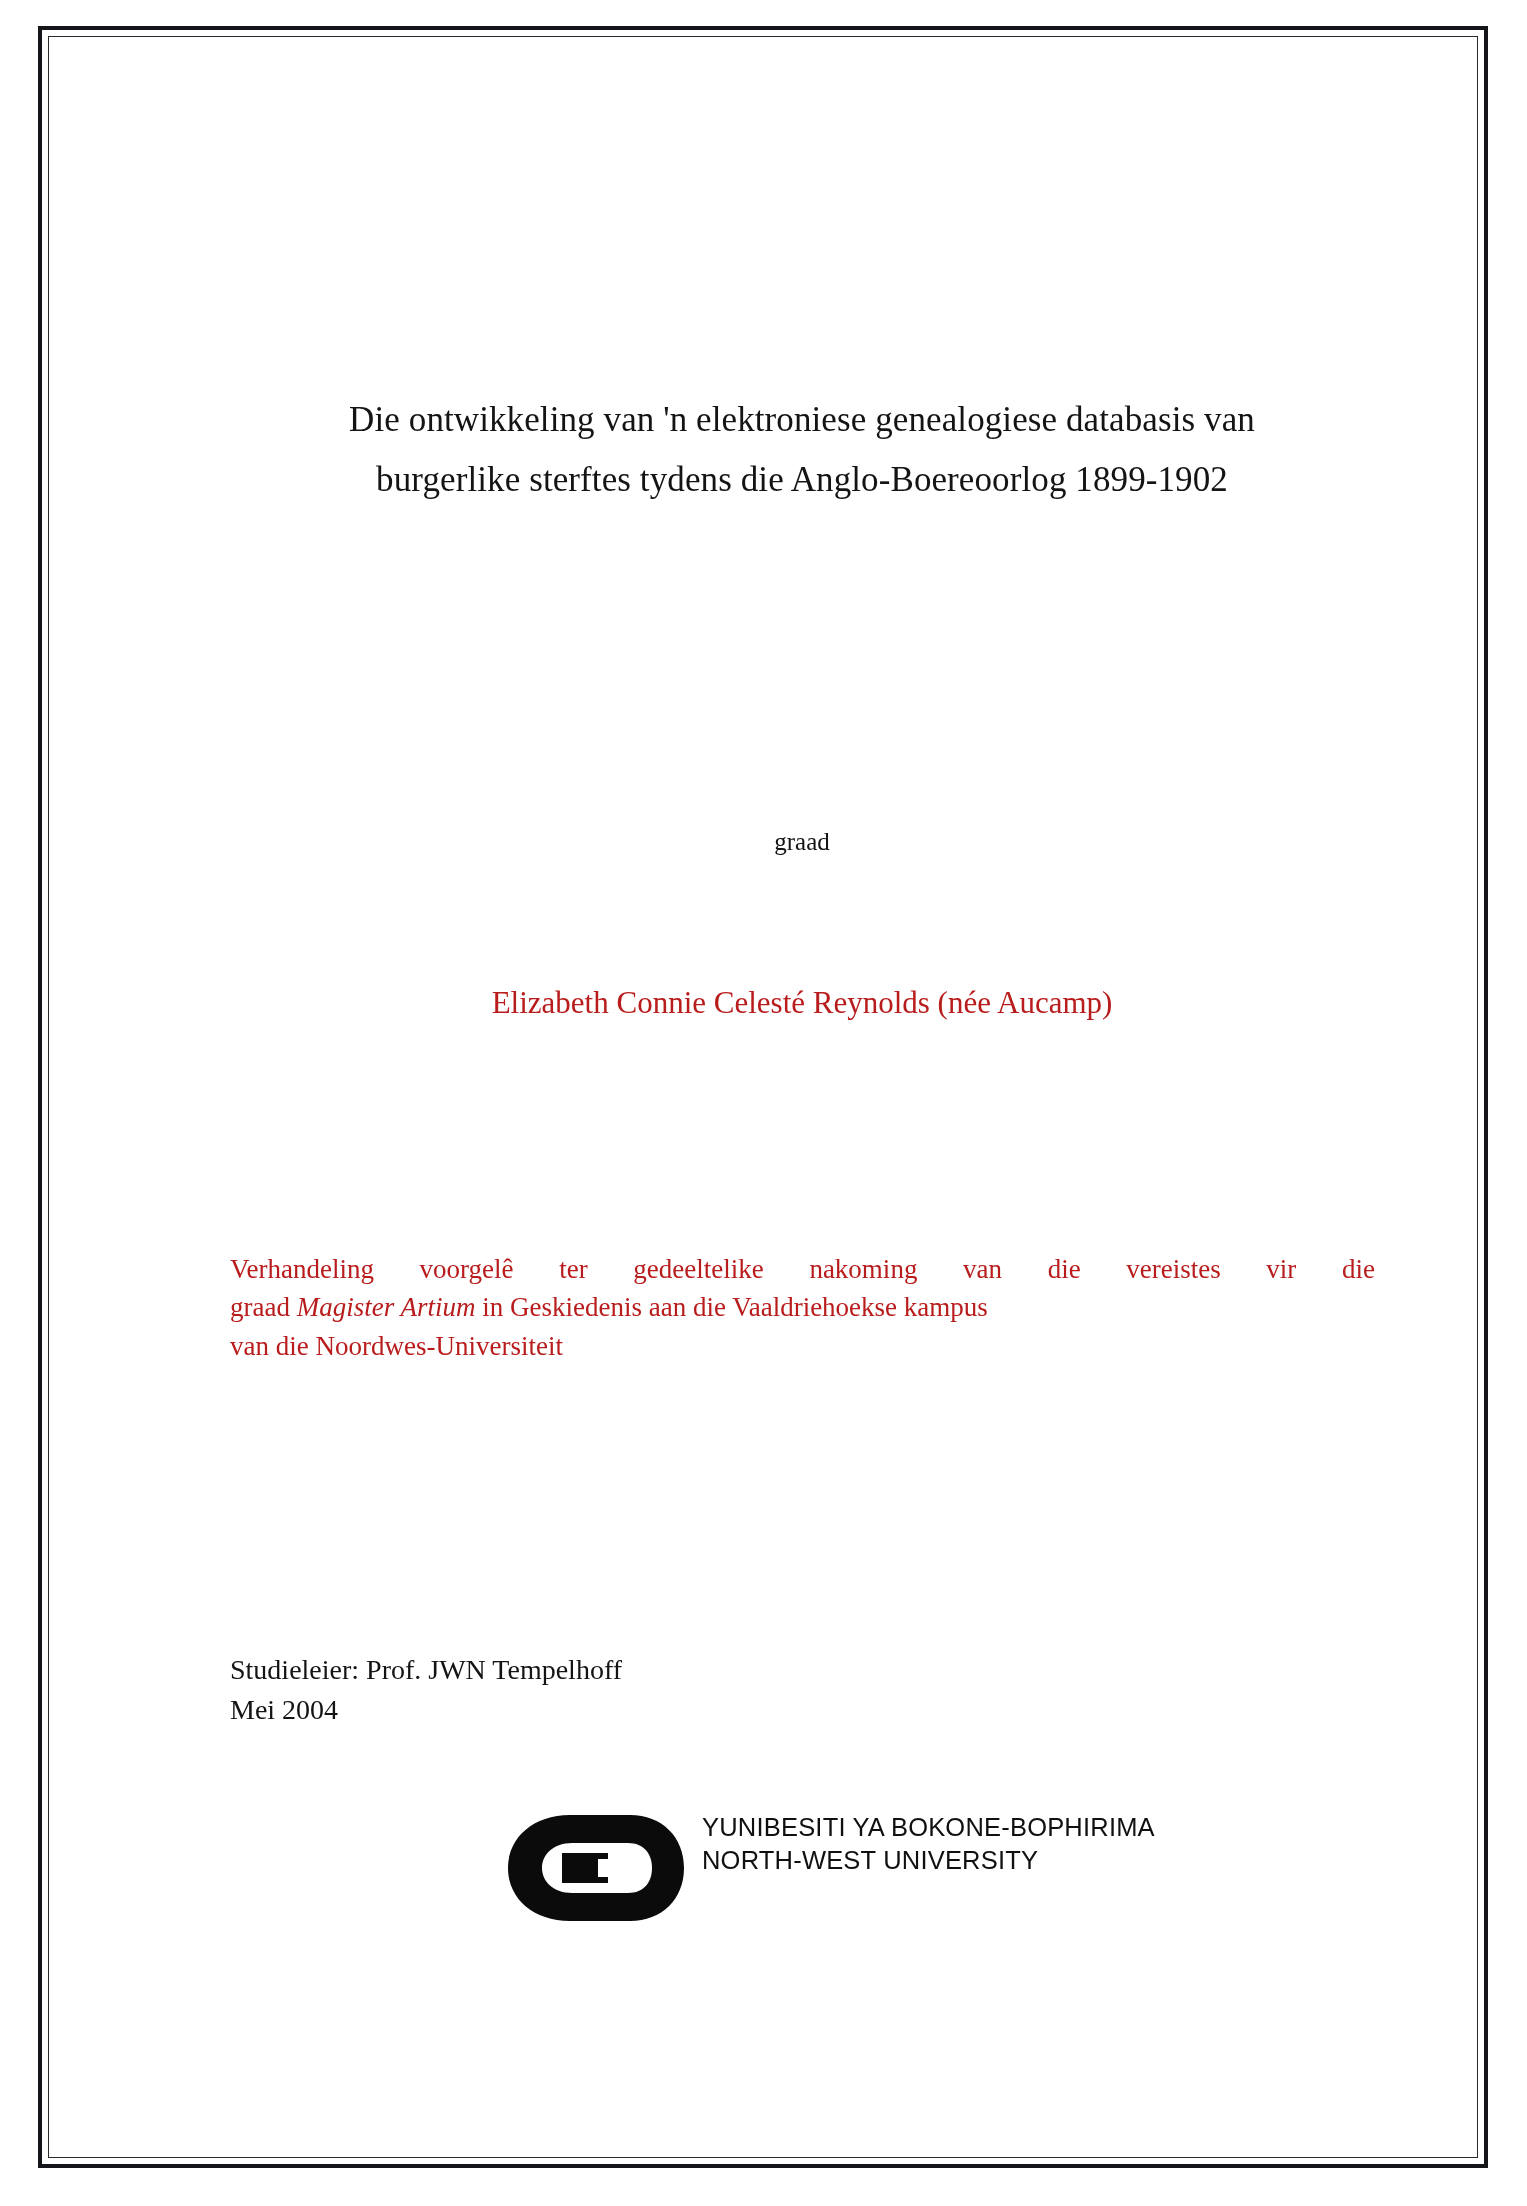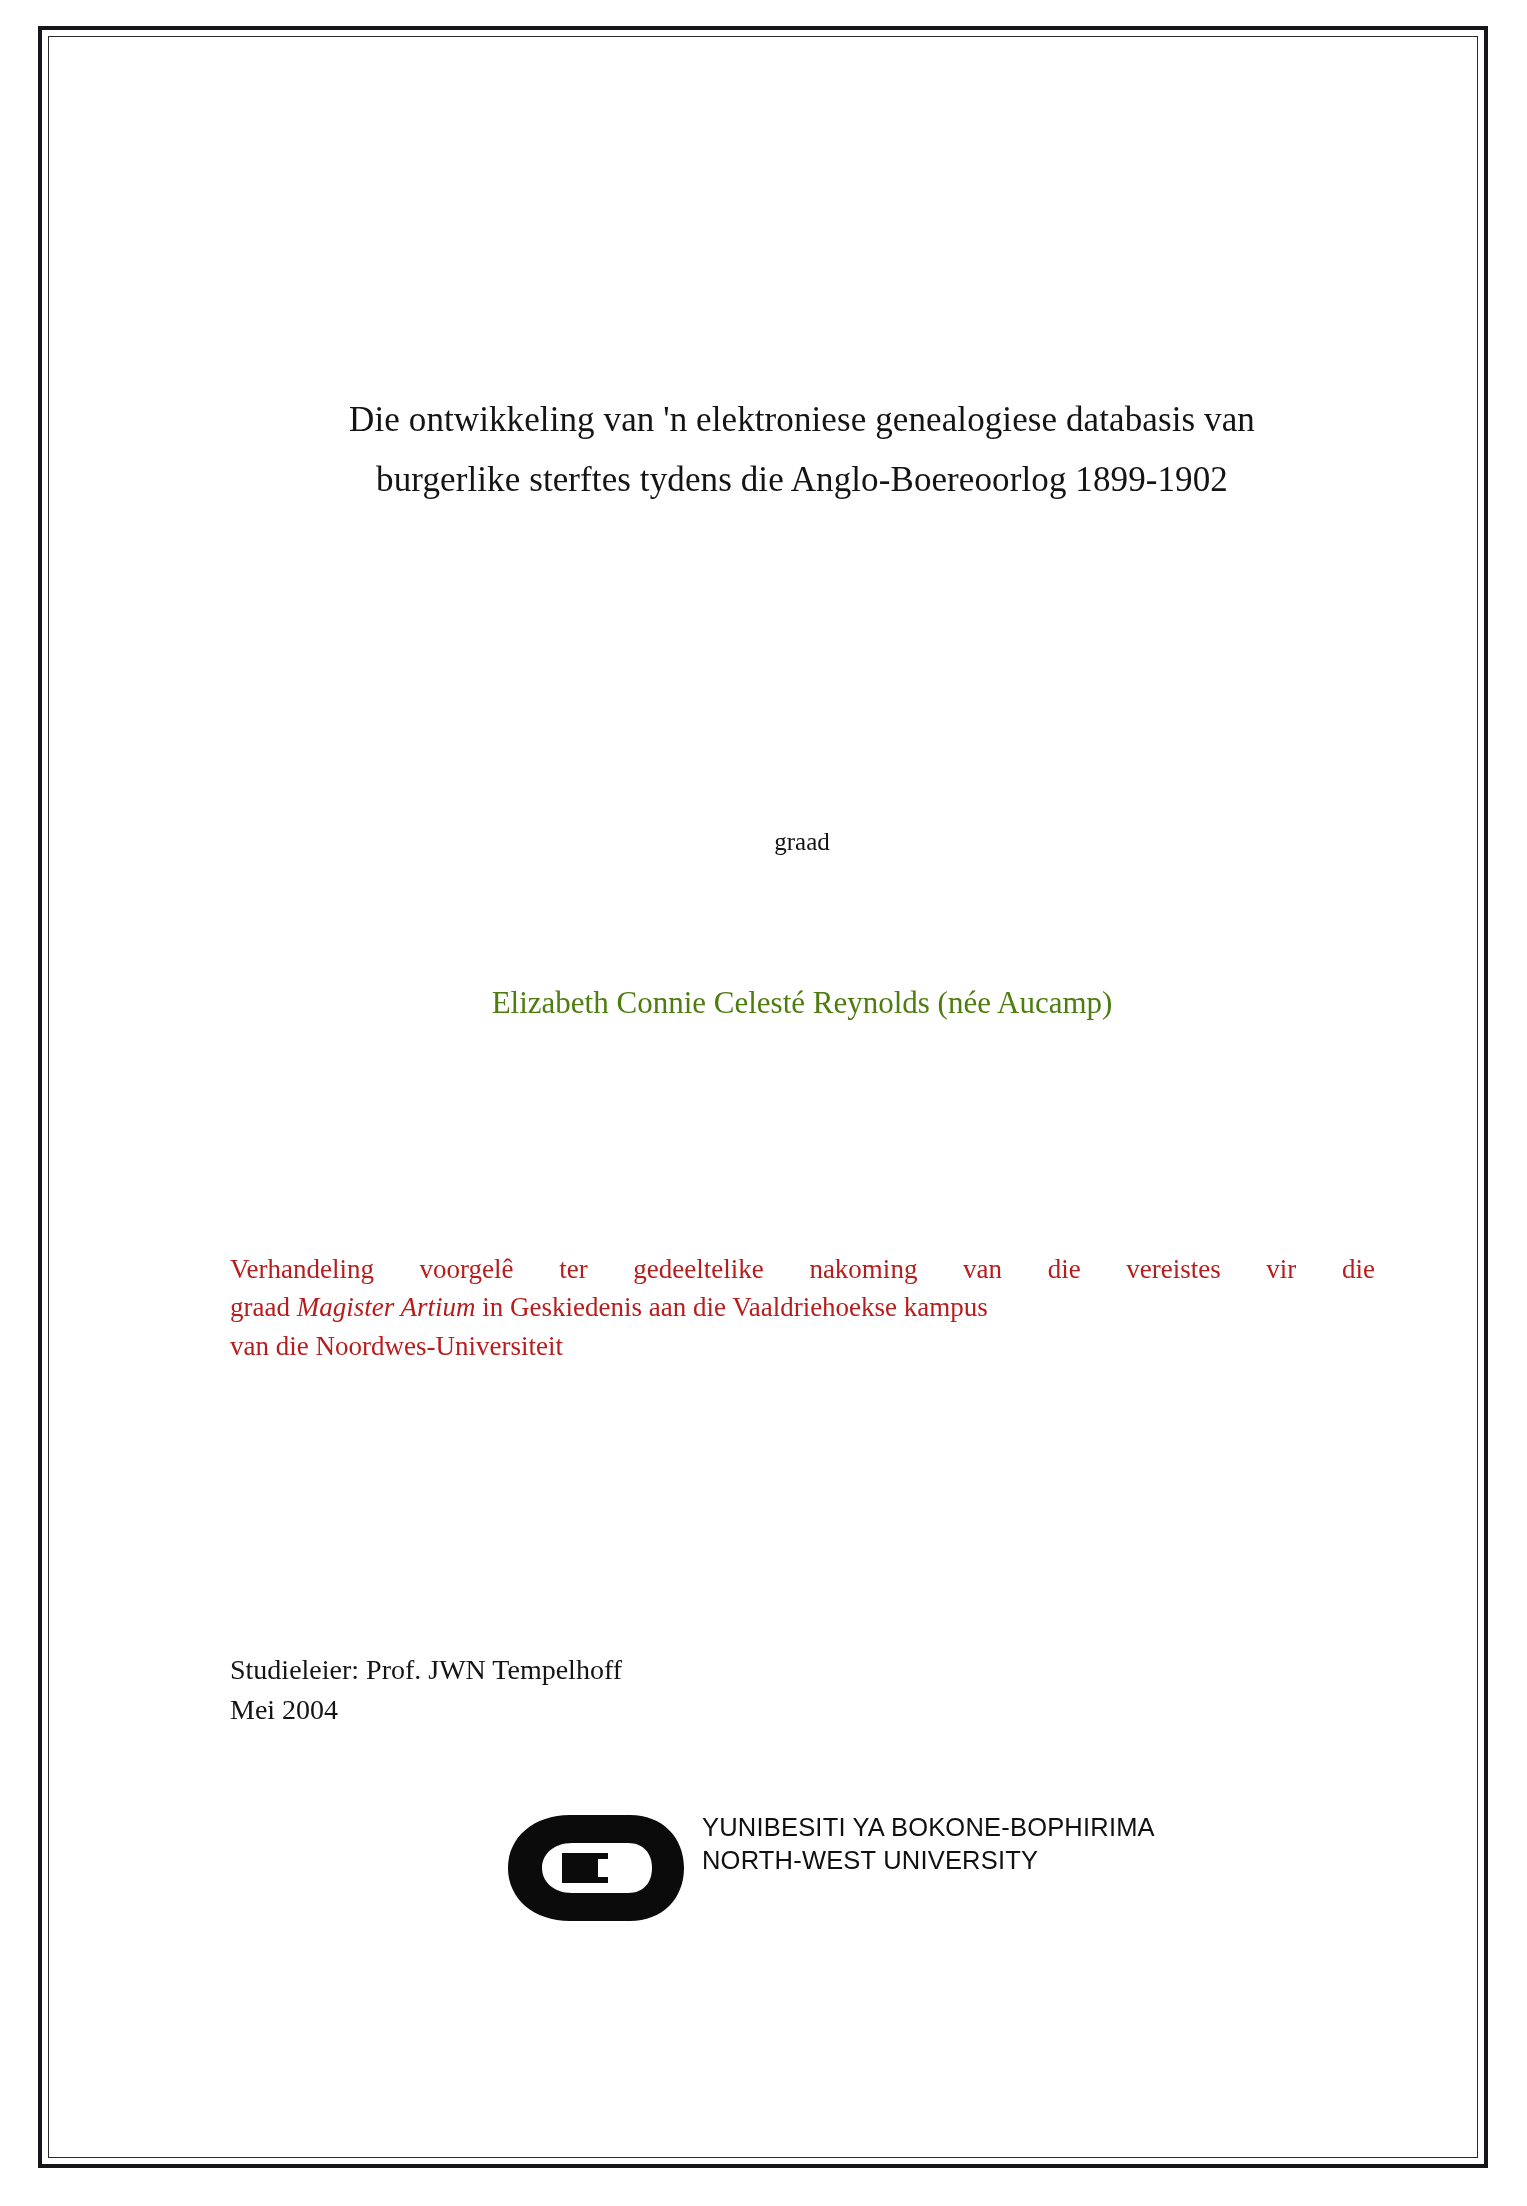--- a/index.html
+++ b/index.html
@@ -80,21 +80,21 @@
     color: #141414;
   }
 
   .author {
     position: absolute;
     top: 955px;
     left: 0;
     width: 1160px;
     text-align: center;
     font-size: 31px;
-    color: #4d7c0f;
+    color: #b91c1c;
   }
 
   .abstract-block {
     position: absolute;
     top: 1220px;
     left: 8px;
     width: 1150px;
     font-size: 27px;
     line-height: 1.42;
     color: #b91c1c;

